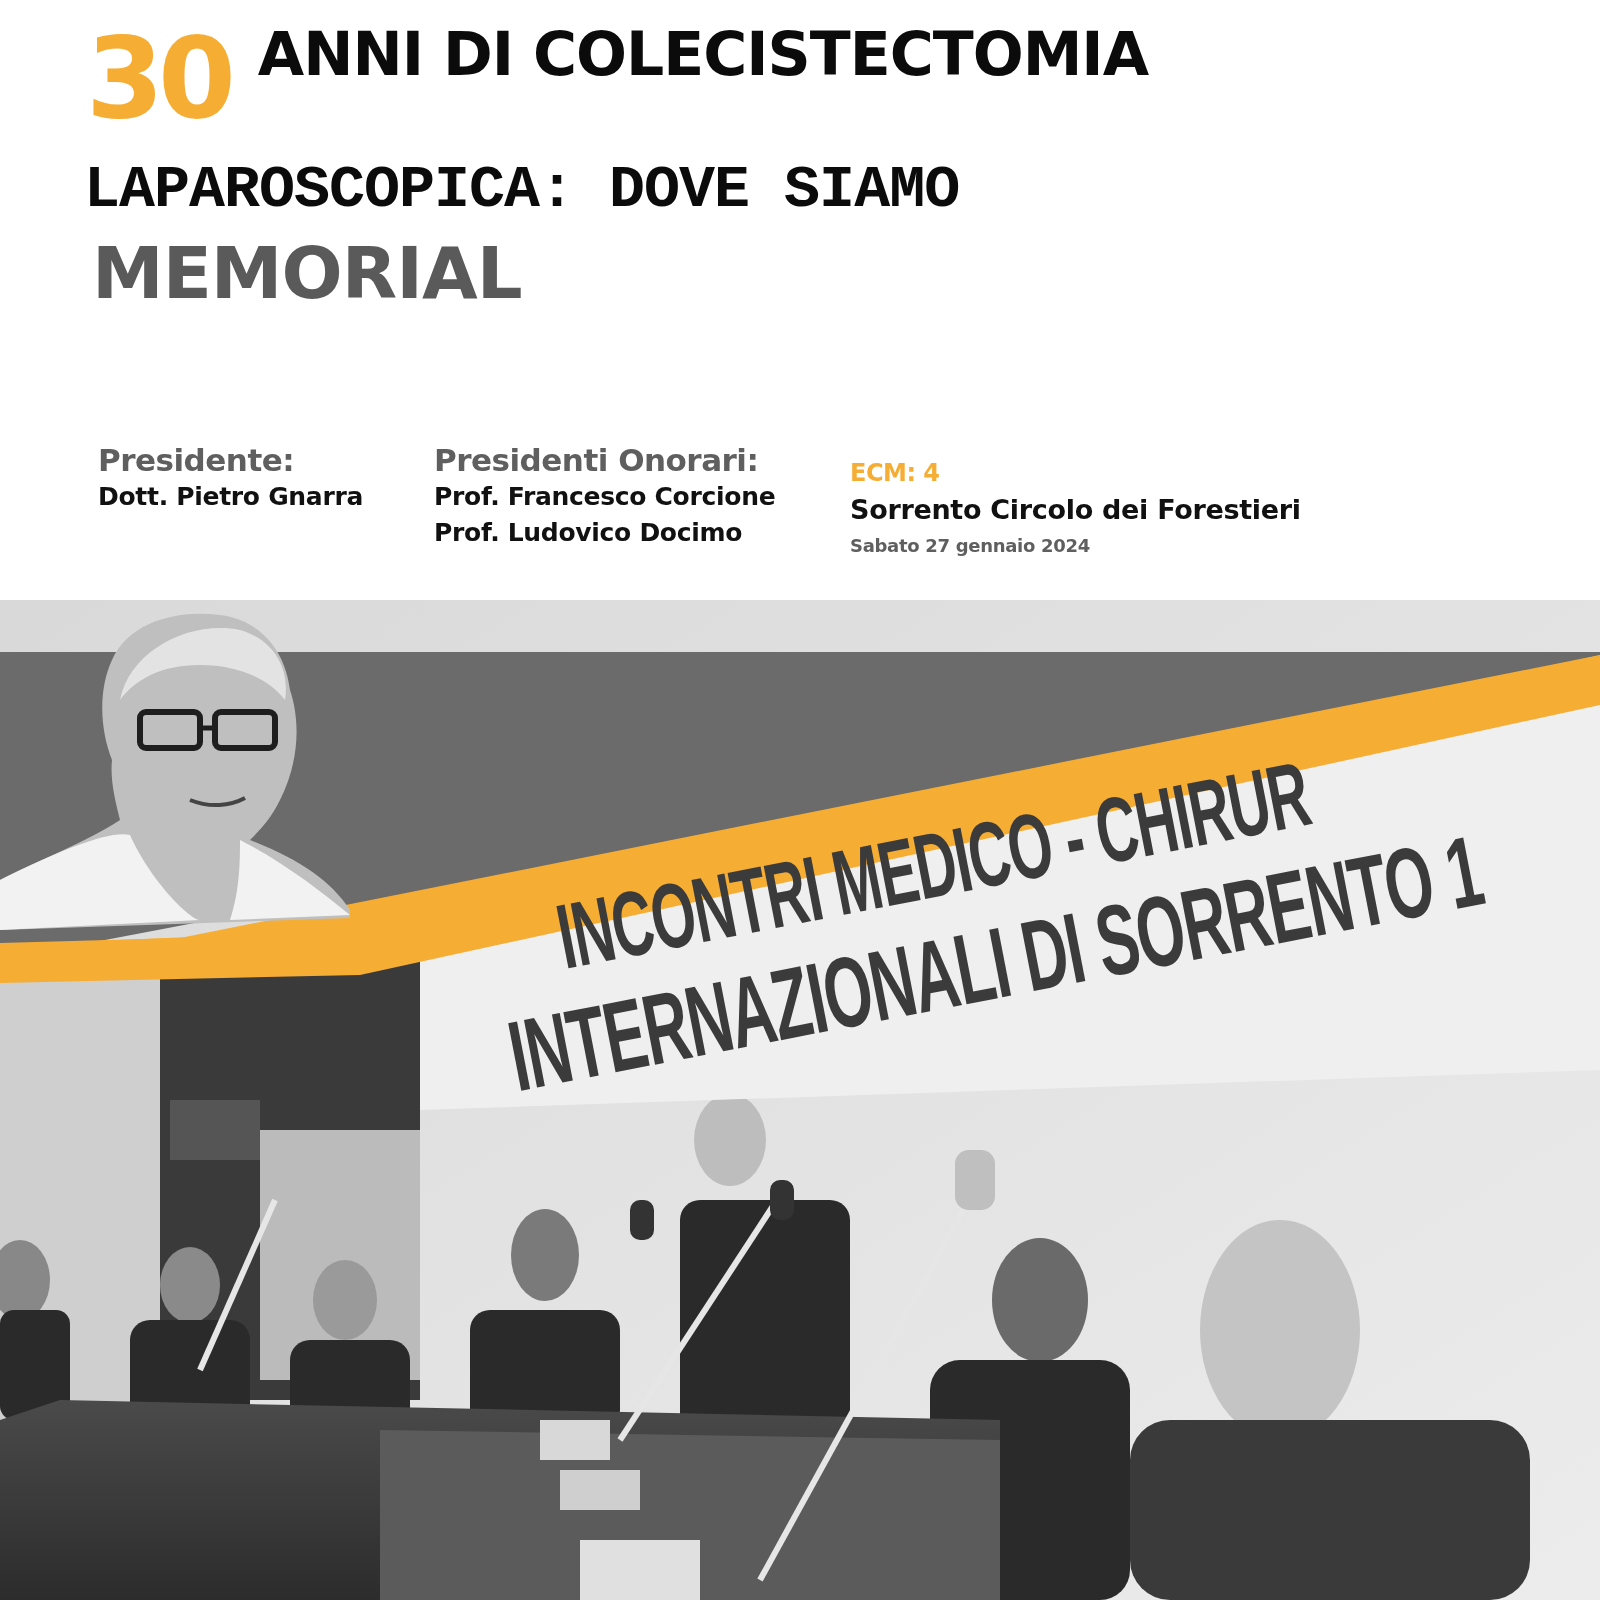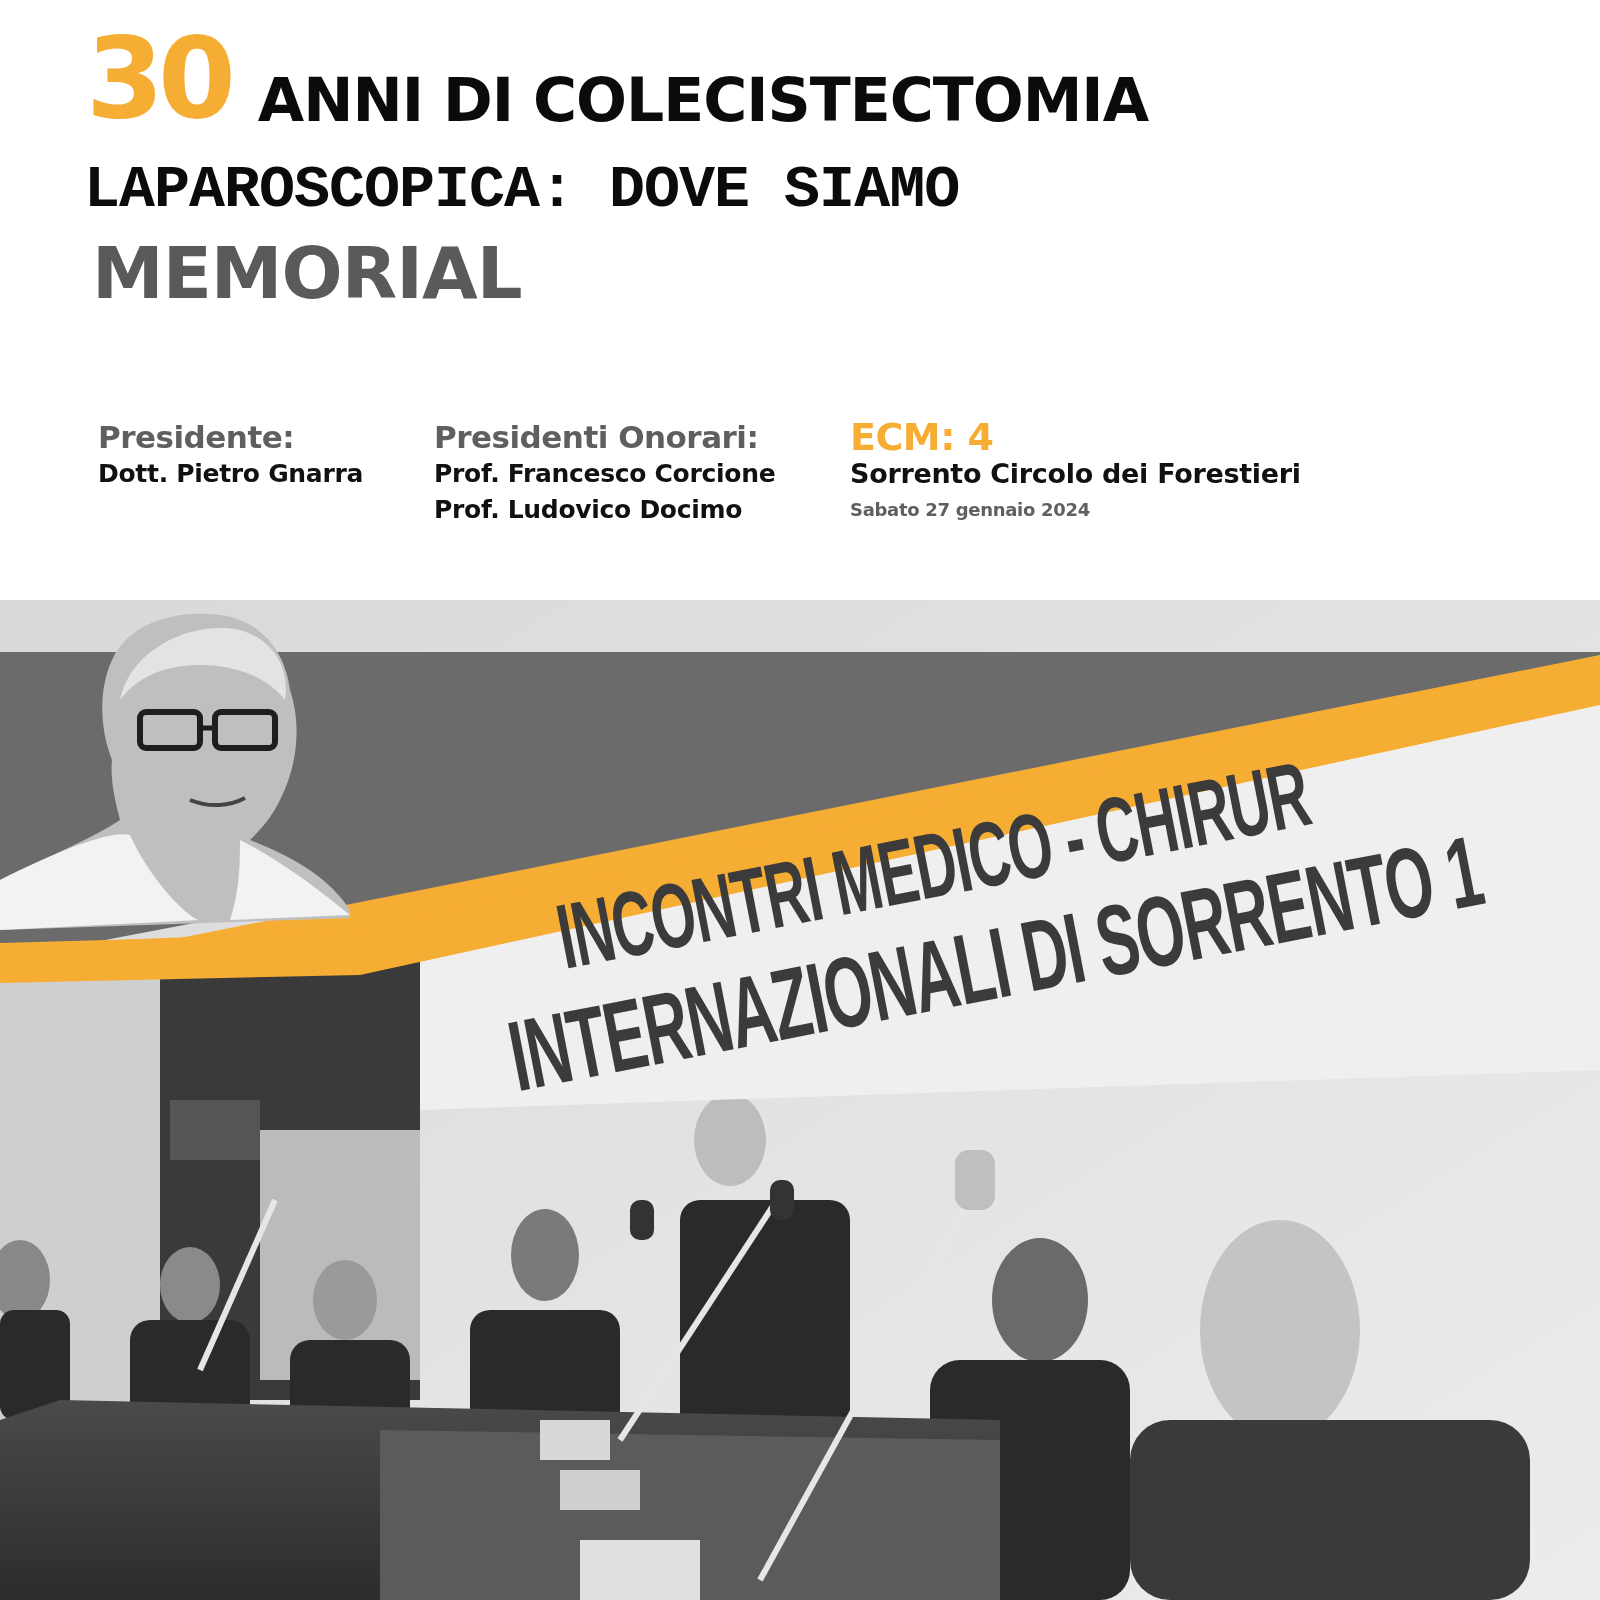--- a/index.html
+++ b/index.html
@@ -2,21 +2,21 @@
 <html><head>
 <meta charset="utf-8">
 <style>
   html, body { margin: 0; padding: 0; }
   body {
     width: 1600px; height: 1600px; overflow: hidden; position: relative;
     background: #ffffff;
     font-family: "Liberation Sans", "DejaVu Sans", sans-serif;
   }
   .header { position: absolute; left: 0; top: 0; width: 1600px; height: 640px; }
-  .t-row1 { position: absolute; left: 86px; top: 18px; display: flex; align-items: flex-end; white-space: nowrap; }
+  .t-row1 { position: absolute; left: 86px; top: 18px; display: flex; white-space: nowrap; }
   .t-num {
     font-family: "DejaVu Sans", sans-serif; font-weight: 700;
     font-size: 112px; line-height: 120px; color: #f6ad34; letter-spacing: -6px;
   }
   .t-line1 {
     font-family: "DejaVu Sans", sans-serif; font-weight: 700; color: #0b0b0b;
     font-size: 60px; line-height: 72px; margin-left: 28px; margin-bottom: 2px; letter-spacing: -1px;
   }
   .t-line2 {
     position: absolute; left: 84px; top: 154px; white-space: nowrap;
@@ -27,26 +27,26 @@
     position: absolute; left: 92px; top: 238px; white-space: nowrap;
     font-family: "DejaVu Sans", sans-serif; font-weight: 700; color: #5a5a5a;
     font-size: 72px; line-height: 70px; letter-spacing: -1px;
   }
   .t-honorees {
     position: absolute; left: 92px; top: 314px; white-space: nowrap;
     font-family: "DejaVu Sans", sans-serif; font-weight: 700; color: #0b0b0b;
     font-size: 37px; line-height: 46px; letter-spacing: -0.6px;
   }
   .info-col { position: absolute; top: 418px; white-space: nowrap; font-family: "DejaVu Sans", sans-serif; font-weight: 700; }
-  .info-label { font-size: 31px; line-height: 38px; color: #5f5f5f; letter-spacing: -0.5px; }
+  .info-label { font-size: 31px; line-height: 38px; color: #5f5f5f; letter-spacing: -0.5px; margin-top: 23px; }
   .info-val { font-size: 25px; line-height: 36px; color: #111; letter-spacing: -0.3px; }
   .col1 { left: 98px; }
   .col2 { left: 434px; }
   .col3 { left: 850px; }
-  .ecm { font-size: 38px; line-height: 38px; color: #f6ad34; letter-spacing: -0.5px; }
+  .ecm { font-size: 24px; line-height: 38px; color: #f6ad34; letter-spacing: -0.5px; margin-top: 36px; }
   .venue { font-size: 27px; line-height: 36px; color: #111; letter-spacing: -0.3px; }
   .date { font-size: 18px; line-height: 36px; color: #5f5f5f; letter-spacing: -0.3px; }
 
   .lower { position: absolute; left: 0; top: 600px; width: 1600px; height: 1000px; }
   .lower svg { position: absolute; left: 0; top: 0; }
   .banner-text {
     position: absolute; left: 440px; top: 810px; width: 1200px;
     transform: rotate(-11deg); transform-origin: left top;
     font-family: "Liberation Sans", "DejaVu Sans", sans-serif; font-weight: 700;
     color: #3b3b3b; white-space: nowrap;

